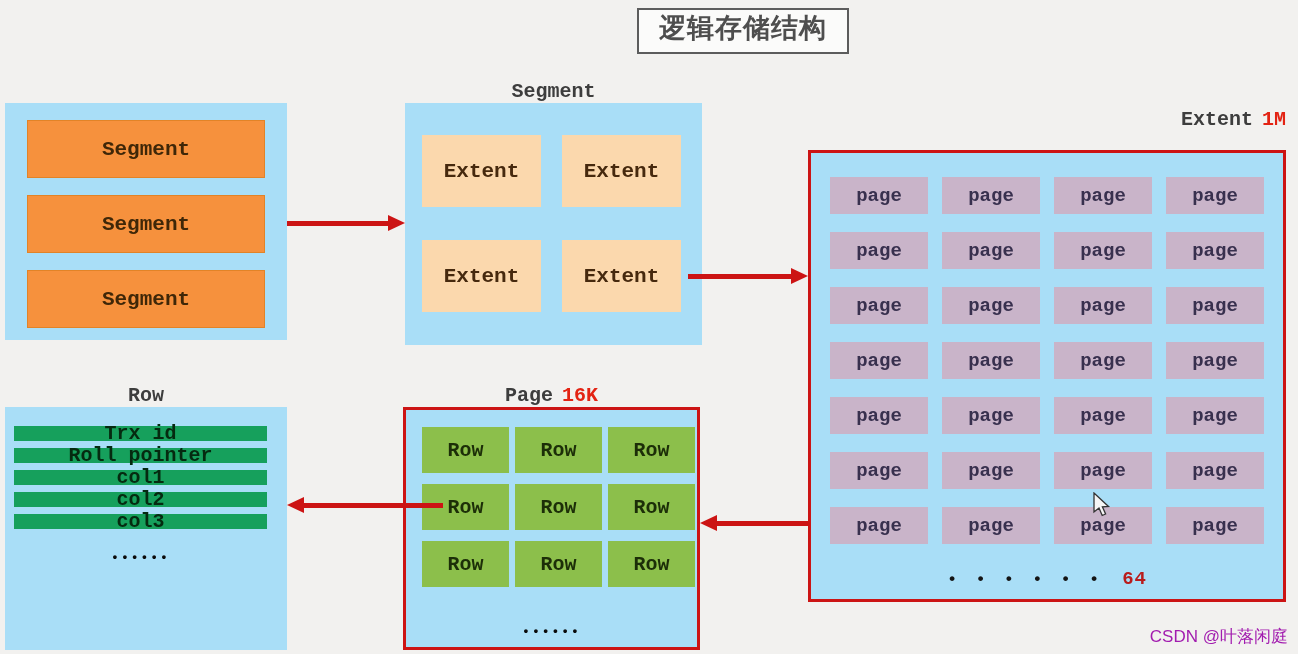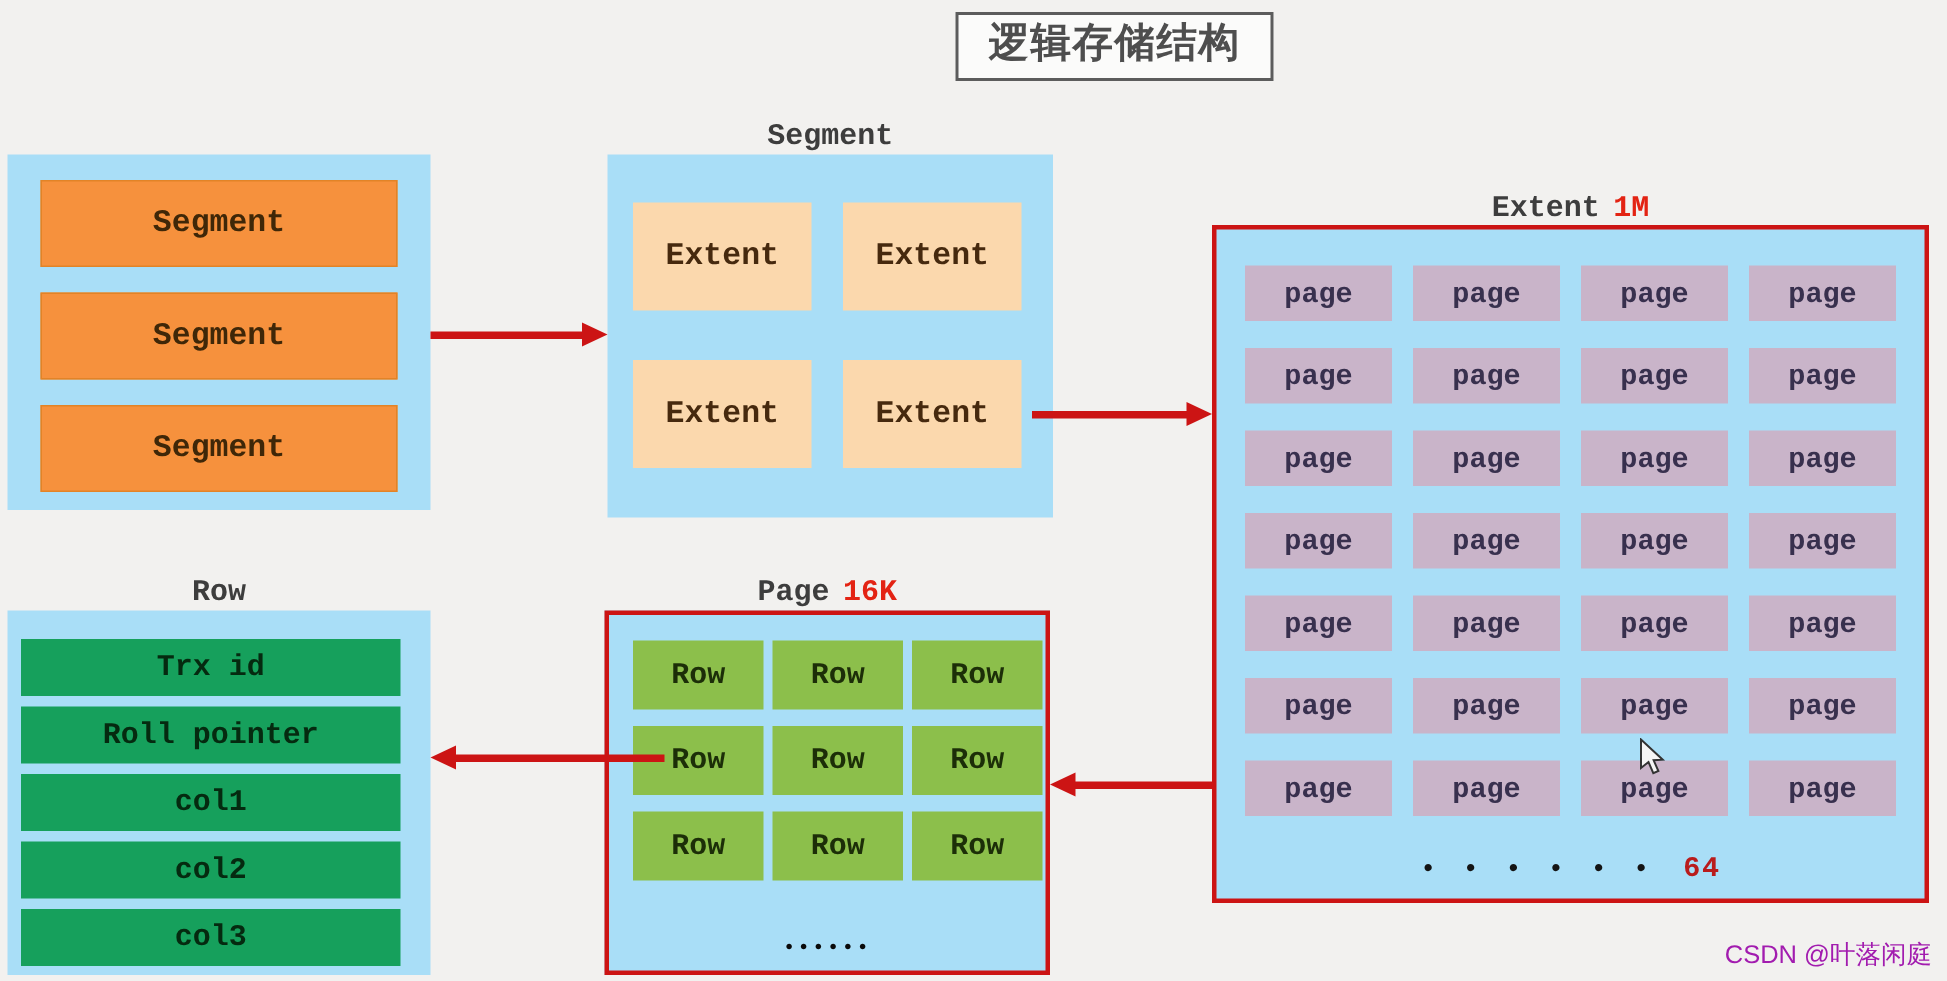--- a/index.html
+++ b/index.html
@@ -16,21 +16,21 @@
     font-family:"Liberation Sans","DejaVu Sans",sans-serif;
     font-size:27px; font-weight:bold; color:#4e4e4e; letter-spacing:1px;
   }
   
   .sec-label{
     position:absolute; font-weight:bold; font-size:20px; color:#3d3d3d;
     text-align:center; white-space:nowrap;
   }
   .lbl-tablespace{left:5px;   top:80px;  width:282px;}
   .lbl-segment   {left:405px; top:80px;  width:297px;}
-  .lbl-extent    {left:808px; top:128px; width:478px;}
+  .lbl-extent    {left:808px; top:108px; width:478px;text-align:right;}
   .lbl-page      {left:403px; top:384px; width:297px;font-family:Liberation Mono, monospace;}
   .lbl-row       {left:5px;   top:384px; width:282px;}
   .size-red{color:#e32313; margin-left:9px;}
   
   .blue-box{position:absolute; background:#a9def7; box-sizing:border-box;}
   .tablespace-box{
     left:5px; top:103px; width:282px; height:237px;
     display:flex; flex-direction:column; padding:17px 22px 12px; gap:17px;
   }
   .segment-bar{
@@ -79,21 +79,21 @@
   .page-dots,.row-dots{
     text-align:center; font-size:13px; font-weight:bold;
     letter-spacing:2px; color:#0a0a0a;
   }
   .page-dots{position:absolute; left:0; right:0; bottom:8px;}
   .row-box{
     left:5px; top:407px; width:282px; height:243px;
     display:flex; flex-direction:column; padding:19px 20px 0 9px; gap:7px;
   }
   .field-bar{
-    height:38px; flex:none; background:#16a05c;
+    height:15px; flex:none; background:#16a05c;
     display:flex; align-items:center; justify-content:center;
     font-size:20px; font-weight:bold; color:#052a10;
   }
   .row-dots{margin-top:14px;}
   
   .arrow{position:absolute; z-index:6; height:17px;}
   .arrow .line{position:absolute; top:6px; height:5px; background:#cc1414;}
   .arrow .head{position:absolute; top:0; width:0; height:0;
     border-top:8.5px solid transparent; border-bottom:8.5px solid transparent;}
   .head-right{right:0; border-left:17px solid #cc1414;}

